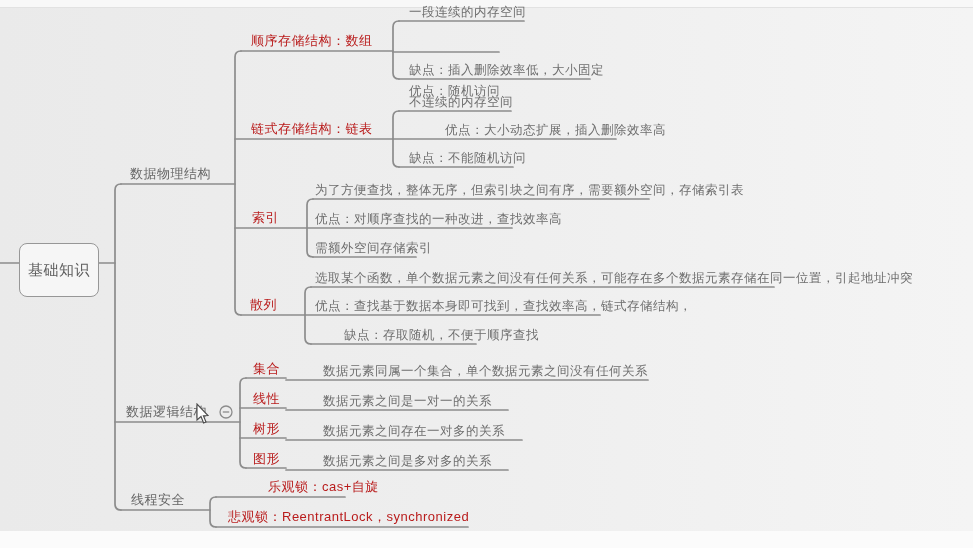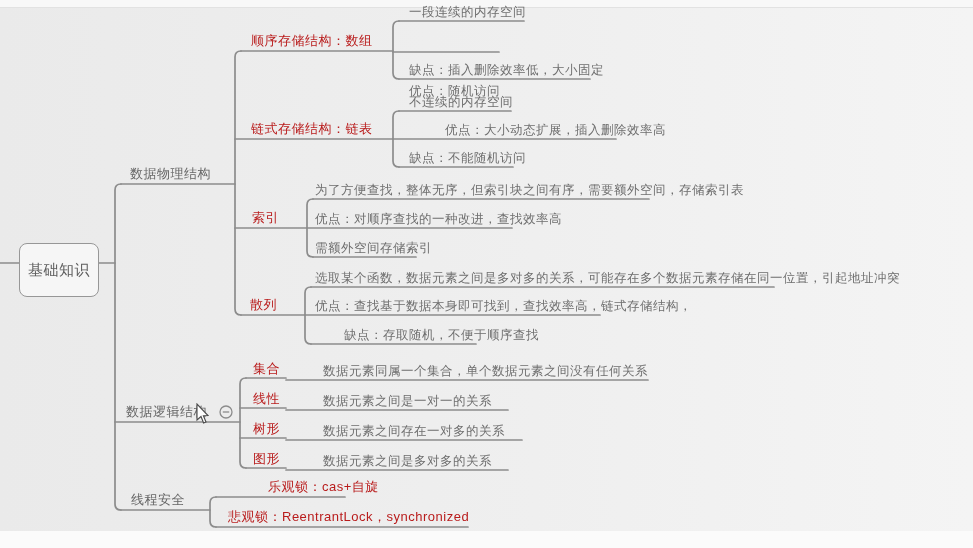--- a/index.html
+++ b/index.html
@@ -114,21 +114,21 @@
 <div class="lbl leaf" style="left:409px;top:64px;">缺点：插入删除效率低，大小固定</div>
 
 <div class="lbl leaf" style="left:409px;top:96px;">不连续的内存空间</div>
 <div class="lbl leaf" style="left:409px;top:124px;margin-left:36px;">优点：大小动态扩展，插入删除效率高</div>
 <div class="lbl leaf" style="left:409px;top:152px;font-family:Liberation Serif, serif;">缺点：不能随机访问</div>
 
 <div class="lbl leaf" style="left:315px;top:184px;">为了方便查找，整体无序，但索引块之间有序，需要额外空间，存储索引表</div>
 <div class="lbl leaf" style="left:315px;top:213px;">优点：对顺序查找的一种改进，查找效率高</div>
 <div class="lbl leaf" style="left:315px;top:242px;">需额外空间存储索引</div>
 
-<div class="lbl leaf" style="left:315px;top:272px;">选取某个函数，数据元素之间是多对多的关系，可能存在多个数据元素存储在同一位置，引起地址冲突</div>
+<div class="lbl leaf" style="left:315px;top:272px;">选取某个函数，单个数据元素之间没有任何关系，可能存在多个数据元素存储在同一位置，引起地址冲突</div>
 <div class="lbl leaf" style="left:315px;top:300px;">优点：查找基于数据本身即可找到，查找效率高，链式存储结构，</div>
 <div class="lbl leaf" style="left:315px;top:329px;padding-left:29px;">缺点：存取随机，不便于顺序查找</div>
 
 <div class="lbl lvl2" style="left:253px;top:362px;">集合</div>
 <div class="lbl leaf" style="left:323px;top:365px;">数据元素同属一个集合，单个数据元素之间没有任何关系</div>
 <div class="lbl lvl2" style="left:253px;top:392px;">线性</div>
 <div class="lbl leaf" style="left:323px;top:395px;">数据元素之间是一对一的关系</div>
 <div class="lbl lvl2" style="left:253px;top:422px;">树形</div>
 <div class="lbl leaf" style="left:323px;top:425px;">数据元素之间存在一对多的关系</div>
 <div class="lbl lvl2" style="left:253px;top:452px;">图形</div>

